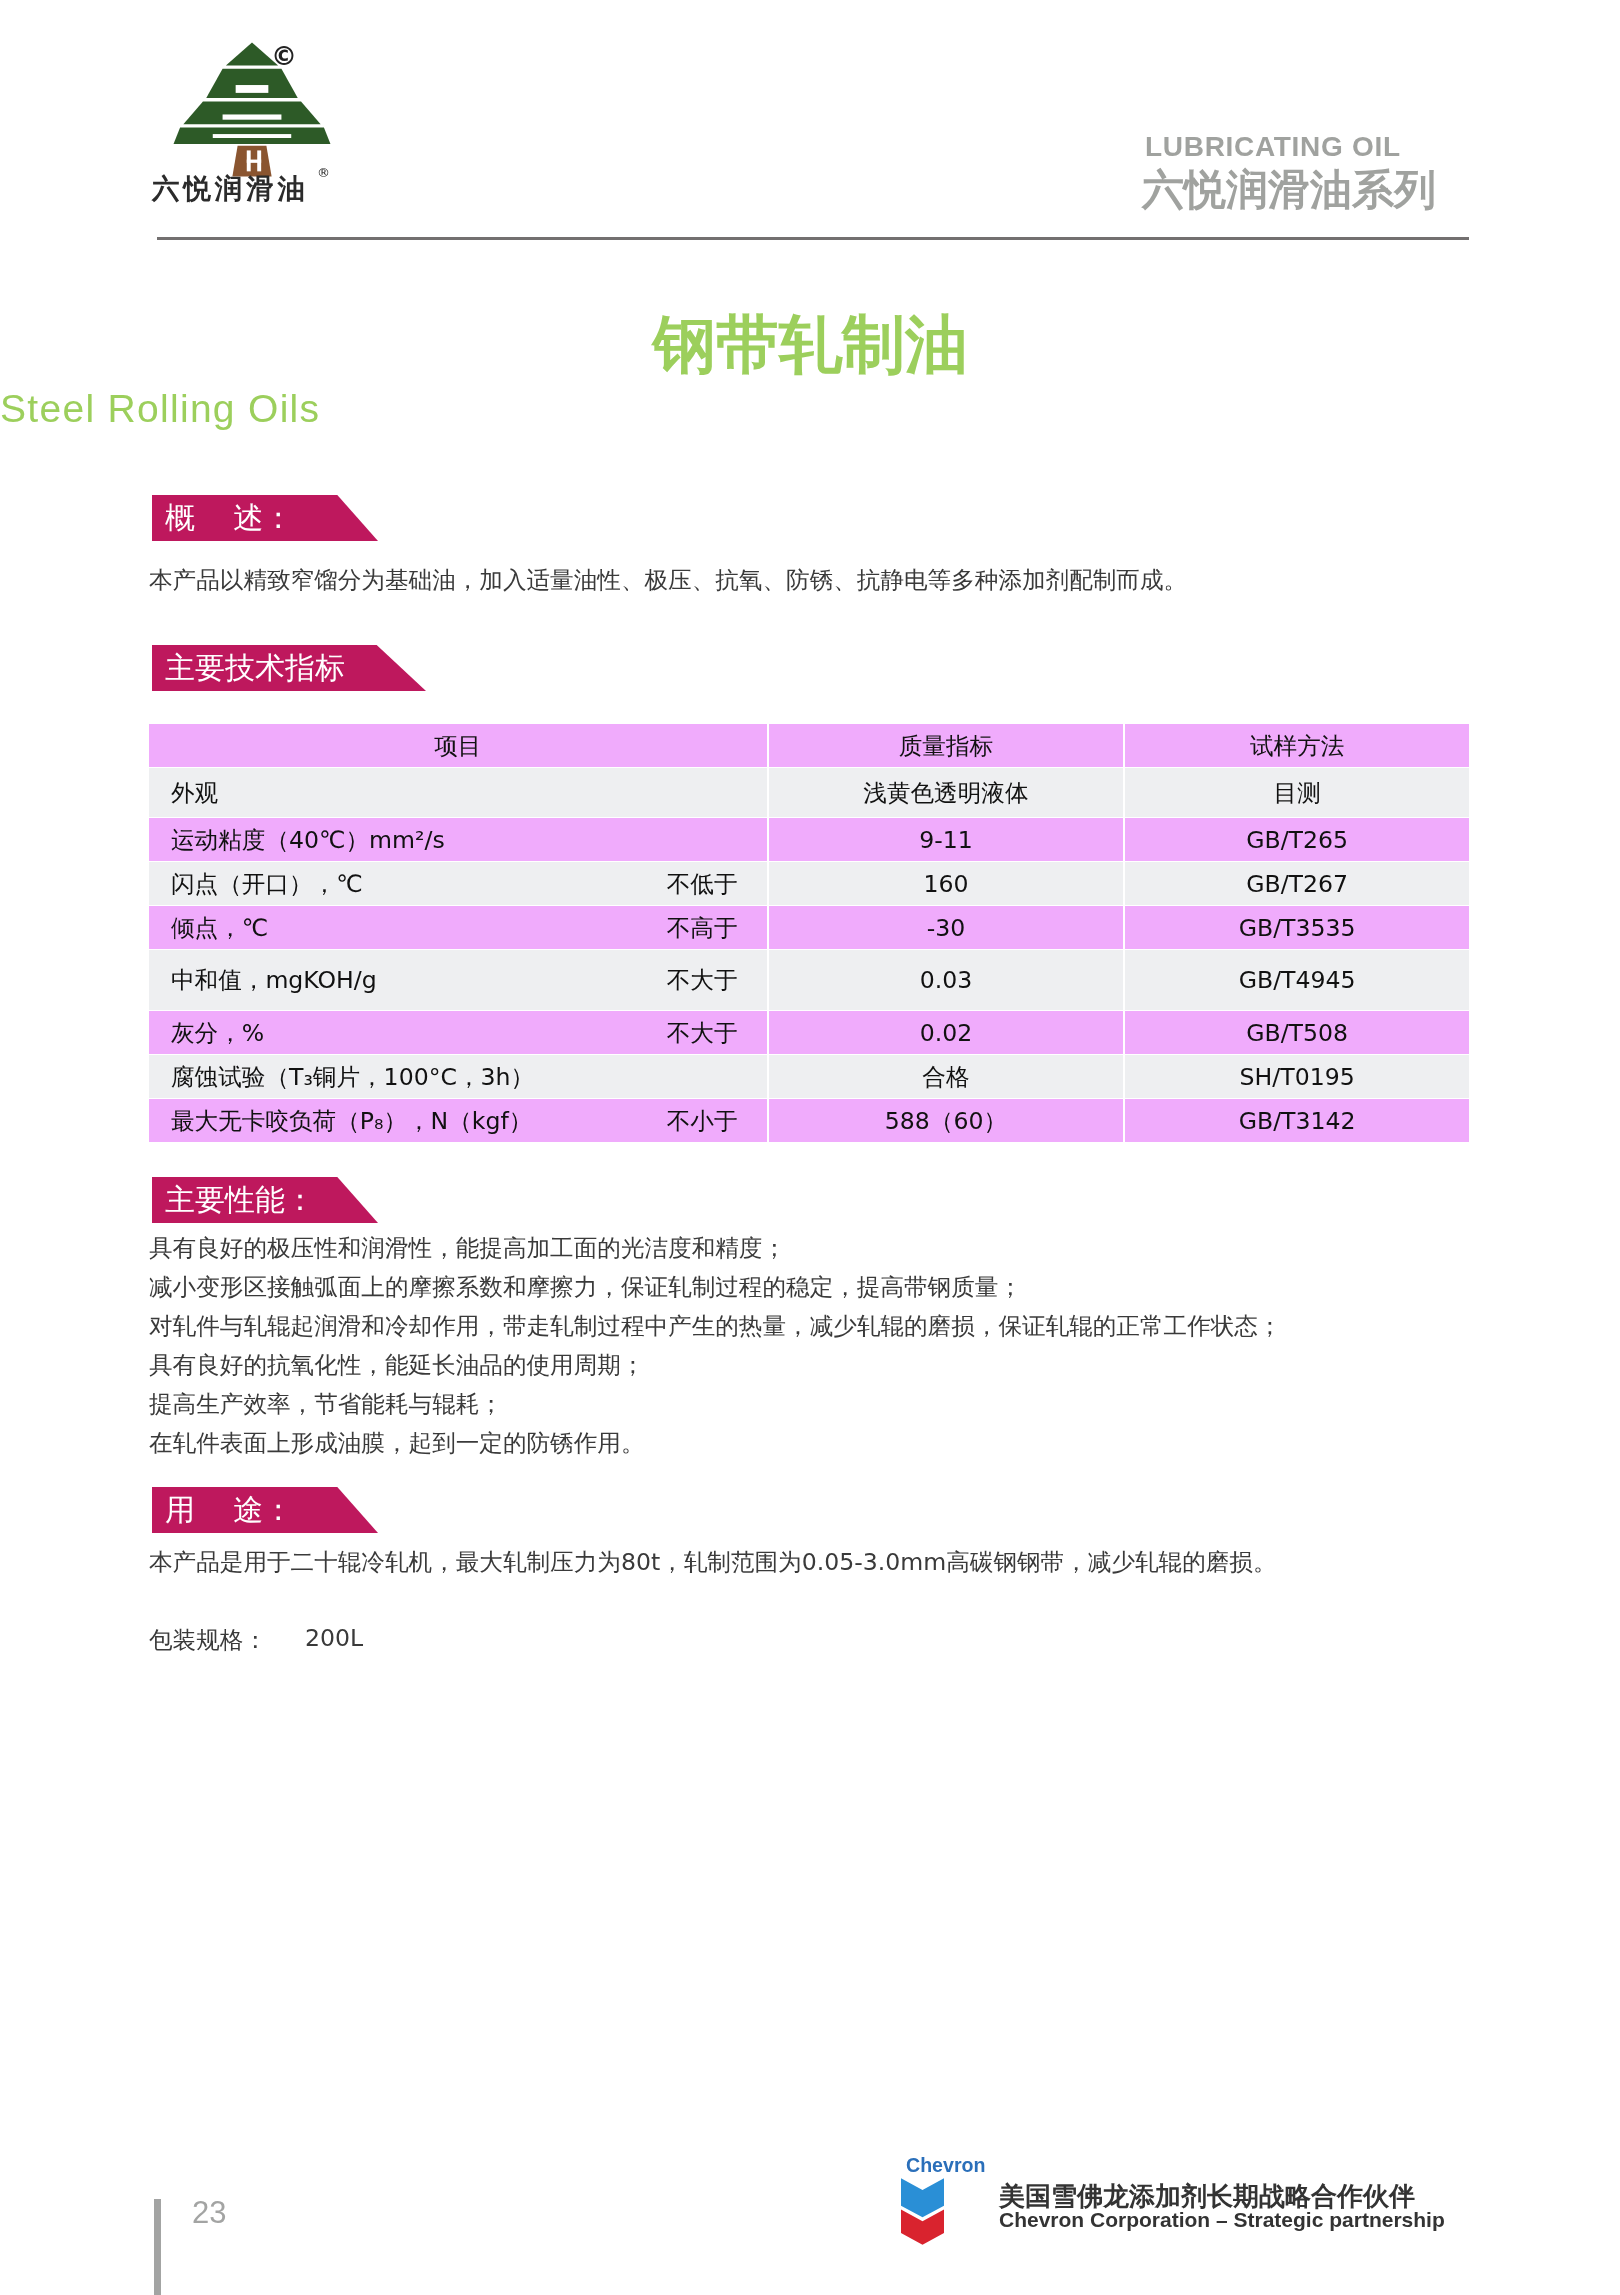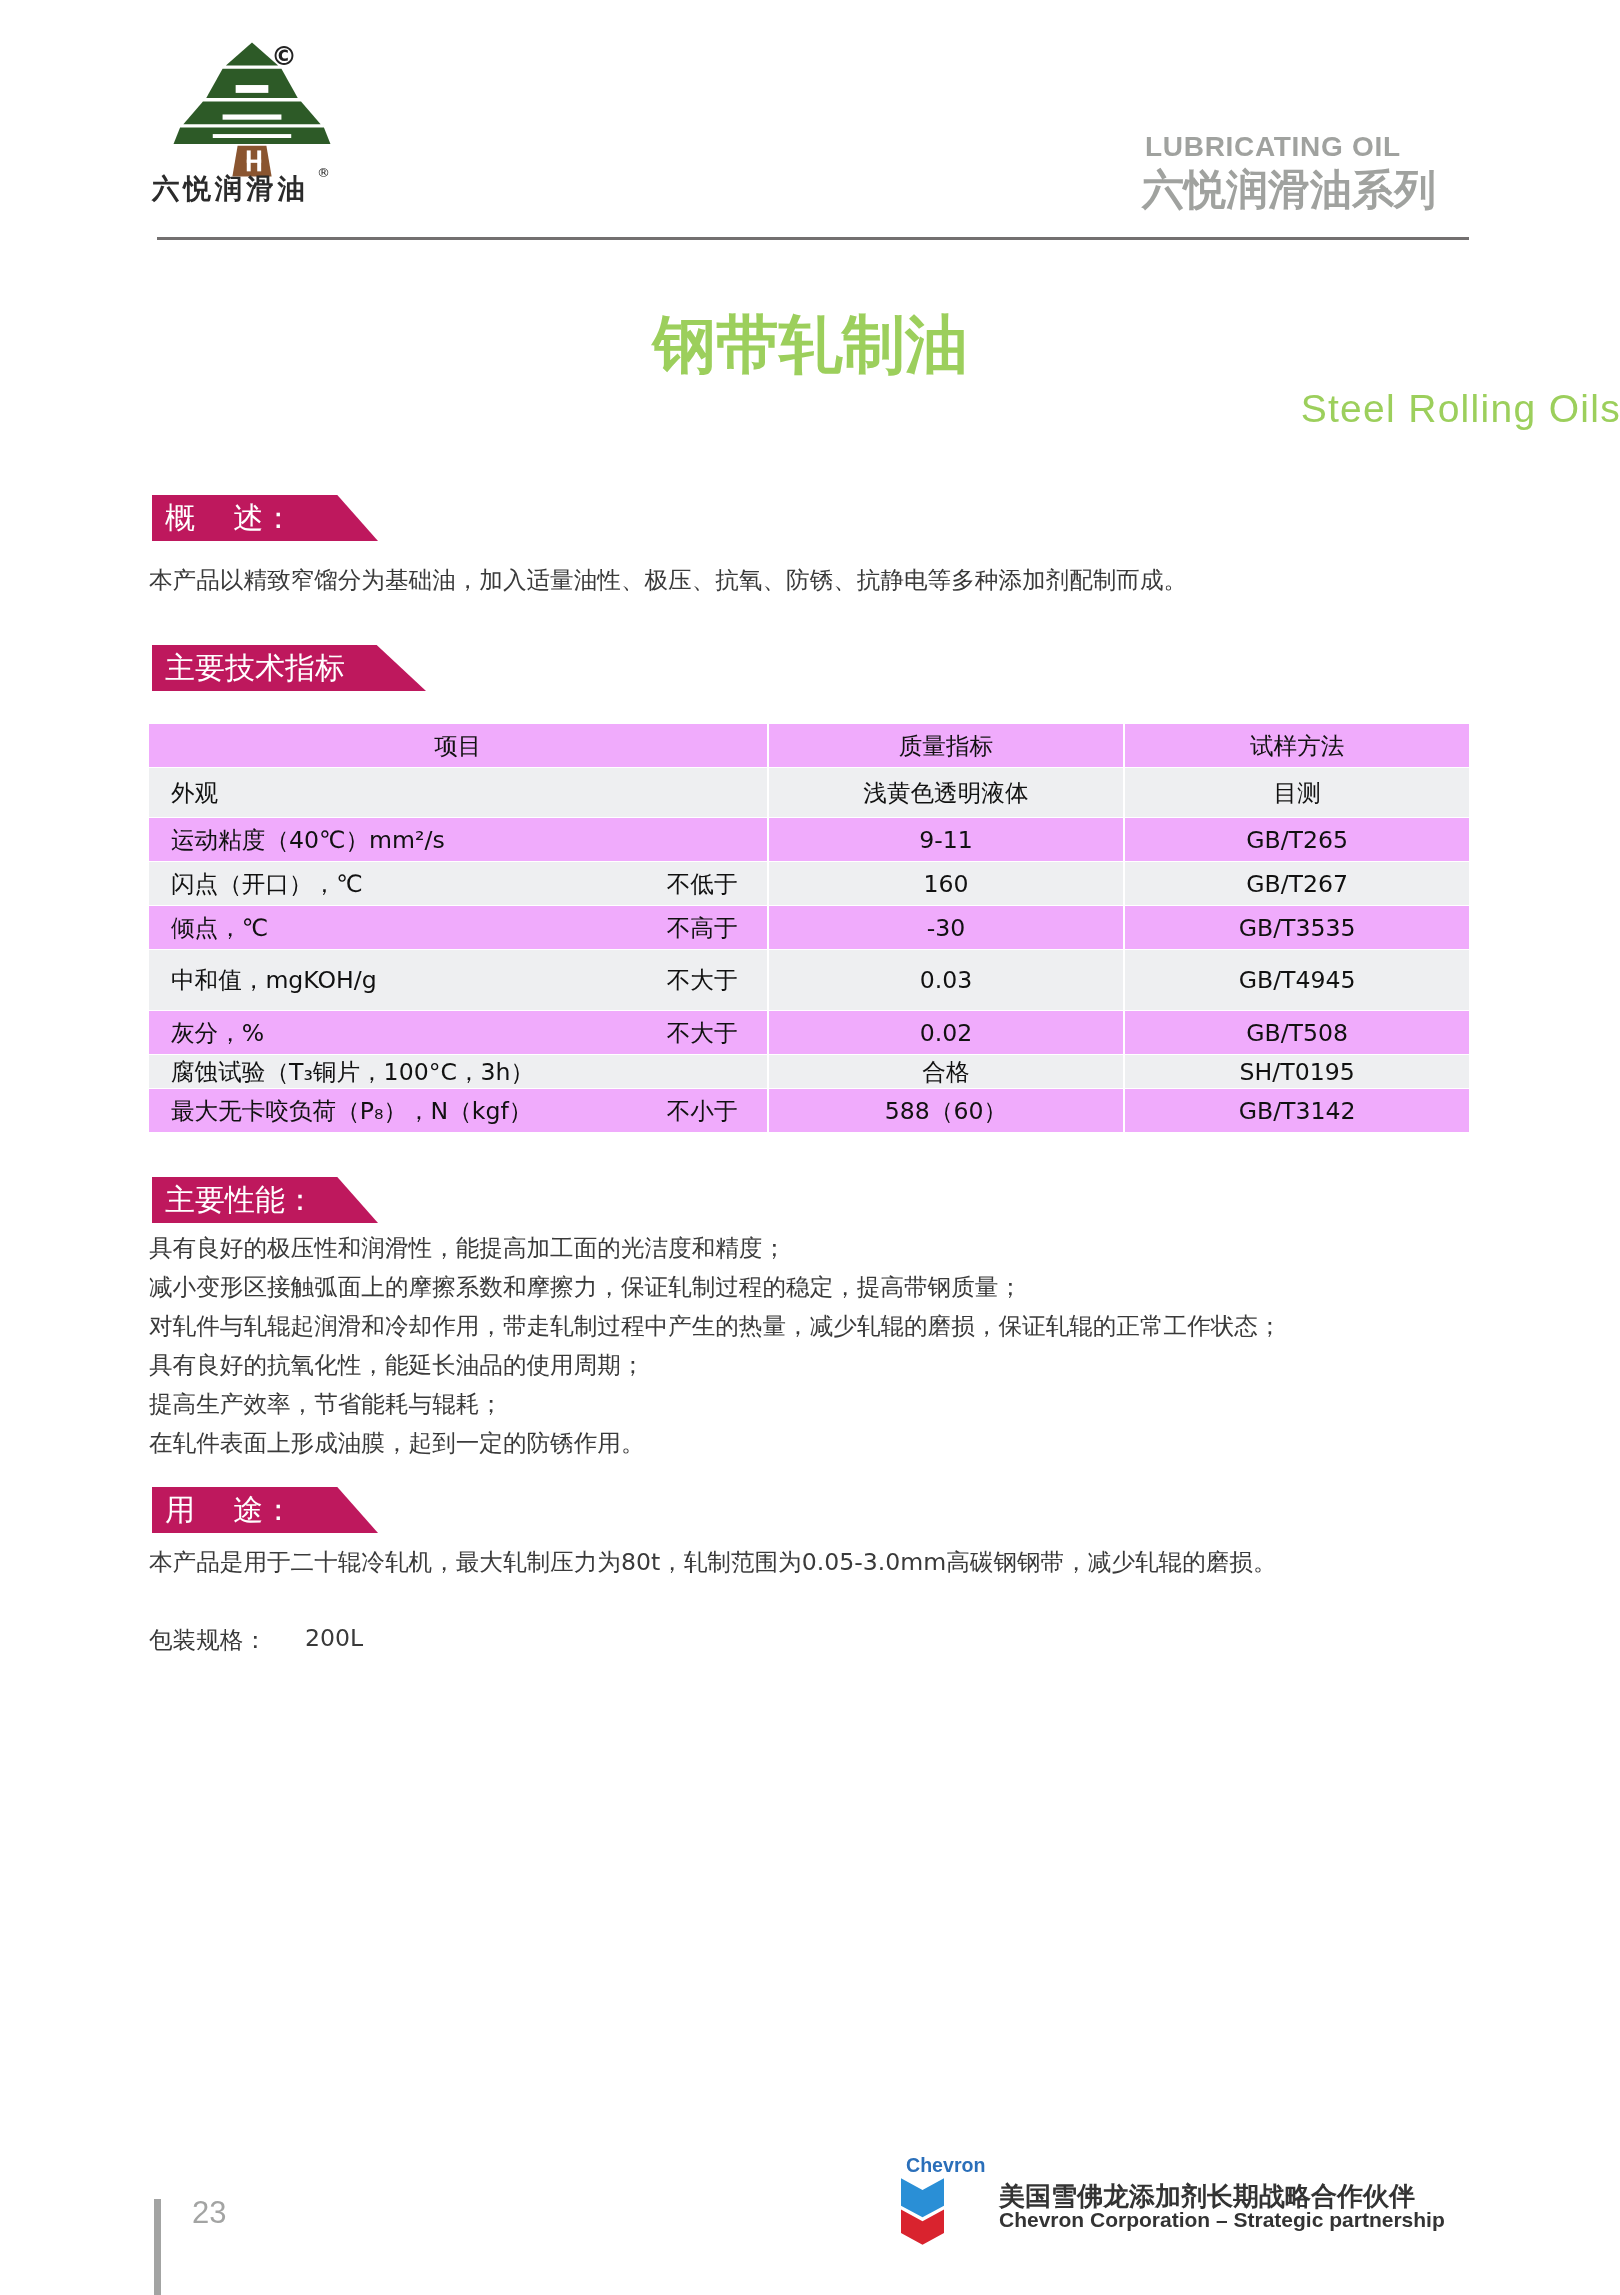--- a/index.html
+++ b/index.html
@@ -13,21 +13,21 @@
   .copyright { left:271px; top:41px; font-size:26px; font-weight:bold; color:#222; }
   .reg { left:317px; top:165px; font-size:13px; color:#222; }
 
   
   .hdr-en { left:1145px; top:131px; font-family:"Liberation Sans",sans-serif; font-size:28px; font-weight:bold; color:#a0a29f; letter-spacing:0.7px; white-space:nowrap; }
   .hdr-cn { left:1142px; top:162px; font-size:42px; font-weight:bold; color:#a0a29f; white-space:nowrap; }
   .hdr-line { left:157px; top:237px; width:1312px; height:3.3px; background:#737070; }
 
   
   .title-cn { left:0; width:1621px; top:302px; text-align:center; font-size:63px; font-weight:bold; color:#9ccf5c; }
-  .title-en { left:0; width:1621px; top:387px; text-align:right; font-family:"Liberation Sans",sans-serif; font-size:39px; color:#9ccf5c; letter-spacing:1.3px; }
+  .title-en { left:0; width:1621px; top:387px; text-align:left; font-family:"Liberation Sans",sans-serif; font-size:39px; color:#9ccf5c; letter-spacing:1.3px; }
 
   
   .tag { height:46px; background:#be185d; color:#fff; font-size:30px; line-height:46px; padding-left:13px; box-sizing:border-box; clip-path:polygon(0 0, 82% 0, 100% 100%, 0 100%); white-space:pre; }
   .tag.w1 { width:226px; }
   .tag.w2 { width:274px; }
 
   .para { font-size:23.6px; color:#3a3a3a; white-space:nowrap; }
   .list-line { font-size:23.6px; color:#3a3a3a; white-space:nowrap; height:39px; line-height:39px; }
 
   
@@ -128,21 +128,21 @@
     <div class="cell c3">GB/T4945</div>
   </div>
   <div class="tbl-row green" style="height:44px">
     <div class="cell c1">
         <span>灰分，%</span>
         <span>不大于</span>
       </div>
     <div class="cell c2">0.02</div>
     <div class="cell c3">GB/T508</div>
   </div>
-  <div class="tbl-row grey" style="height:34px">
+  <div class="tbl-row grey" style="height:44px">
     <div class="cell c1">
         <span>腐蚀试验（T₃铜片，100°C，3h）</span>
         <span></span>
       </div>
     <div class="cell c2">合格</div>
     <div class="cell c3">SH/T0195</div>
   </div>
   <div class="tbl-row green" style="height:43px;border-bottom:none">
     <div class="cell c1">
         <span>最大无卡咬负荷（P₈），N（kgf）</span>

